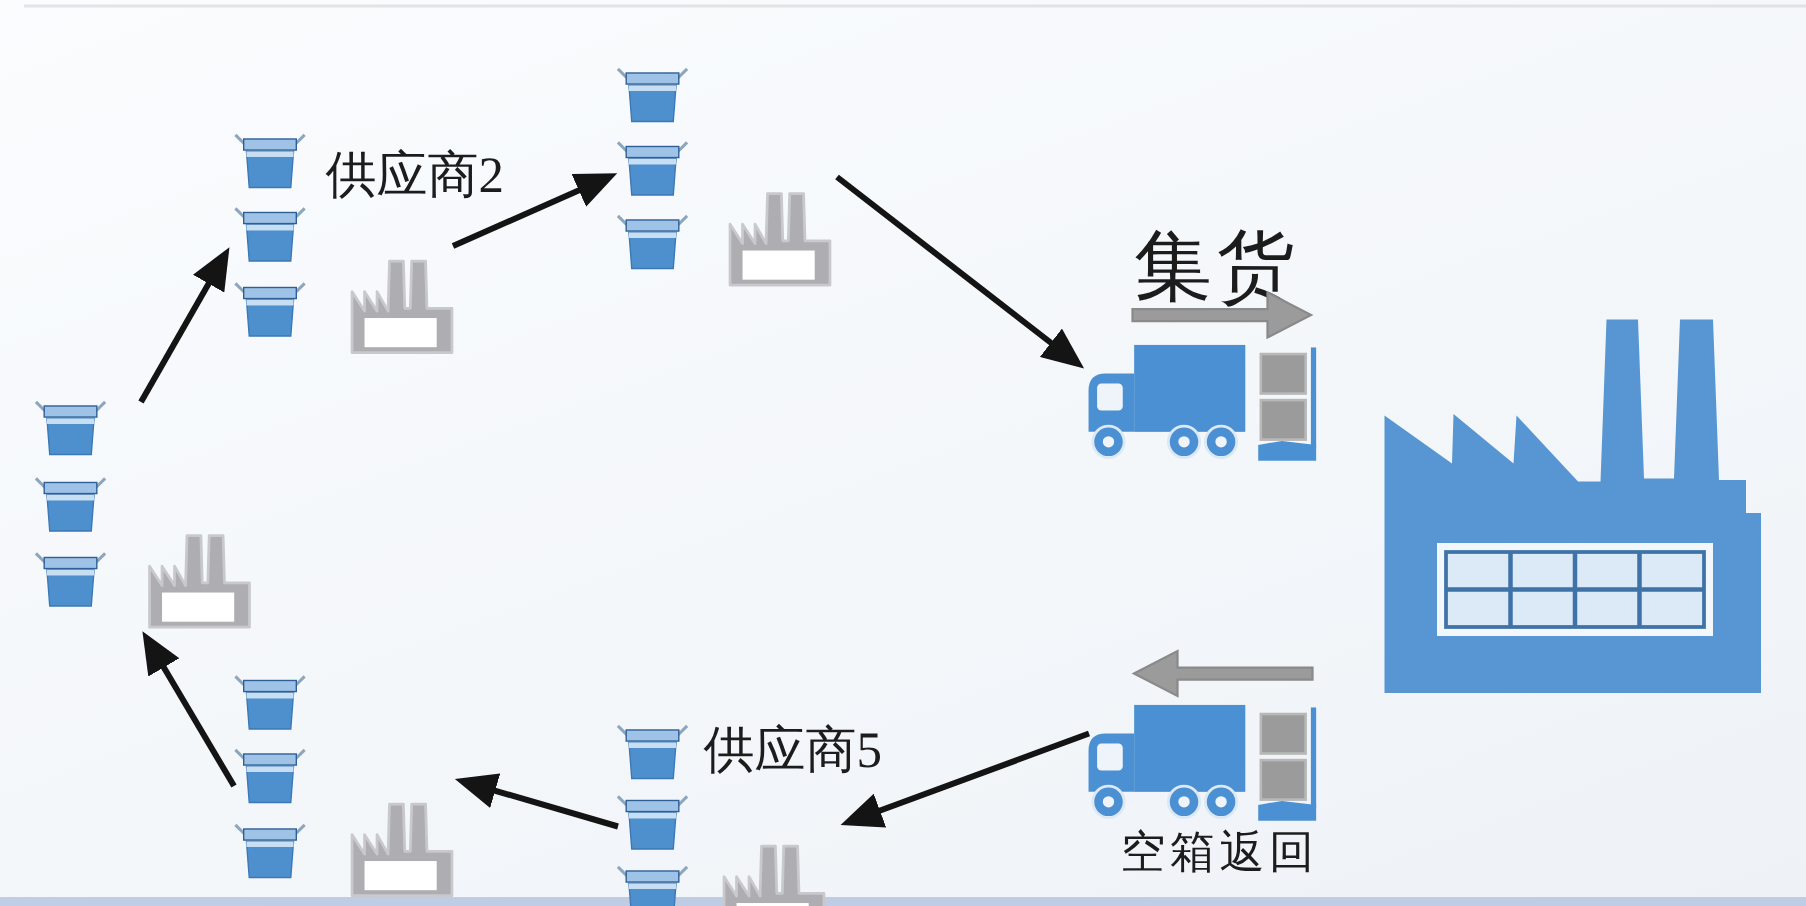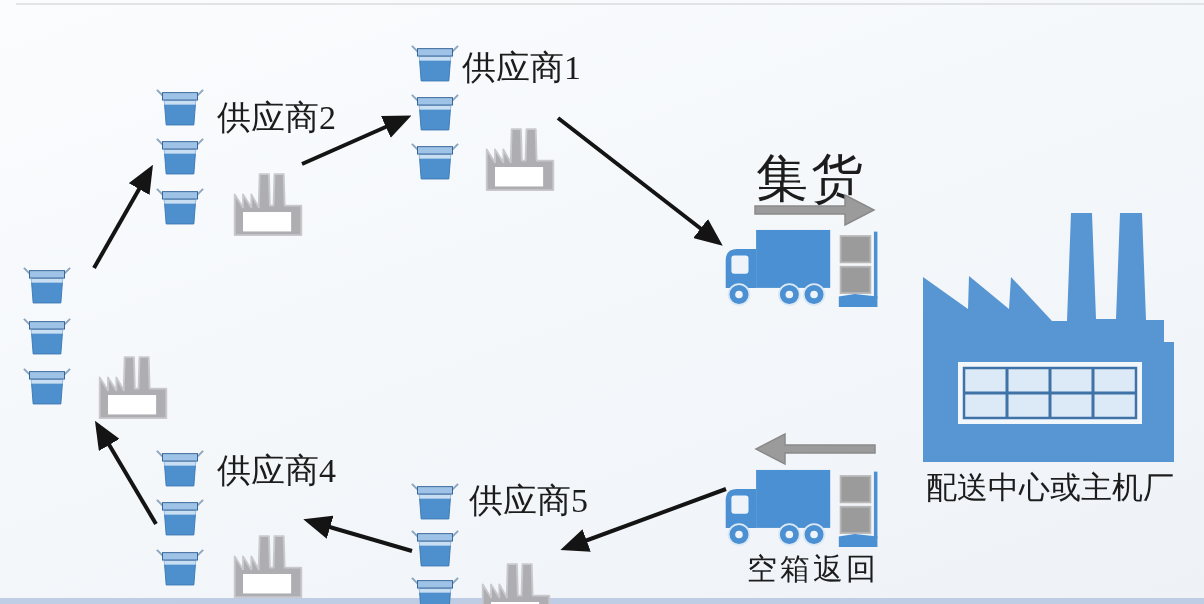--- a/index.html
+++ b/index.html
@@ -63,21 +63,20 @@
         <rect x="38" y="150" width="184" height="62" fill="#f2f7fc"></rect>
         <rect x="44" y="156" width="172" height="50" fill="#dce9f6" stroke="#3f73a8" stroke-width="2.5"></rect>
         <path d="M87,156 V206 M130,156 V206 M173,156 V206 M44,181 H216" stroke="#3f73a8" stroke-width="3" fill="none"></path>
       </symbol>
     </defs>
   </svg>
 
   <div class="abs edge-top"></div>
   <div class="abs edge-bottom"></div>
 
-  <div class="abs supplier-label" style="left:462px;top:50px;">供应商1</div>
   <svg class="abs" style="left:411px;top:43px;" width="48" height="39">
       <use href="#sym-box"></use>
     </svg>
   <svg class="abs" style="left:411px;top:92px;" width="48" height="39">
       <use href="#sym-box"></use>
     </svg>
   <svg class="abs" style="left:411px;top:141px;" width="48" height="39">
       <use href="#sym-box"></use>
     </svg>
   <svg class="abs" style="left:483px;top:118px;" width="74" height="74">
@@ -104,21 +103,20 @@
   <svg class="abs" style="left:23px;top:316px;" width="48" height="39">
       <use href="#sym-box"></use>
     </svg>
   <svg class="abs" style="left:23px;top:366px;" width="48" height="39">
       <use href="#sym-box"></use>
     </svg>
   <svg class="abs" style="left:96px;top:346px;" width="74" height="74">
       <use href="#sym-factory"></use>
     </svg>
 
-  <div class="abs supplier-label" style="left:217px;top:453px;">供应商4</div>
   <svg class="abs" style="left:156px;top:448px;" width="48" height="39">
       <use href="#sym-box"></use>
     </svg>
   <svg class="abs" style="left:156px;top:497px;" width="48" height="39">
       <use href="#sym-box"></use>
     </svg>
   <svg class="abs" style="left:156px;top:547px;" width="48" height="39">
       <use href="#sym-box"></use>
     </svg>
   <svg class="abs" style="left:231px;top:525px;" width="74" height="74">
@@ -157,21 +155,20 @@
       <use href="#sym-truck"></use>
     </svg>
   <svg class="abs" style="left:837px;top:469px;" width="44" height="79">
       <use href="#sym-dolly"></use>
     </svg>
   <div class="abs big-label" style="left:747px;top:553px;font-size:30px;">空箱返回</div>
 
   <svg class="abs" style="left:920px;top:212px;" width="258" height="250">
       <use href="#sym-plant"></use>
     </svg>
-  <div class="abs plant-label" style="left:924px;top:472px;width:252px;">配送中心或主机厂</div>
 
   <svg class="abs" style="left:0;top:0;pointer-events:none;" width="1204" height="604" viewBox="0 0 1204 604">
     <defs>
       <marker id="ah" markerWidth="7" markerHeight="6" refX="5.5" refY="3" orient="auto">
         <path d="M0,0 L7,3 L0,6 Z" fill="#141414"></path>
       </marker>
     </defs>
     <g stroke="#141414" stroke-width="4" fill="none">
       <path d="M94,268 L150,170" marker-end="url(#ah)"></path>
       <path d="M302,164 L406,118" marker-end="url(#ah)"></path>

